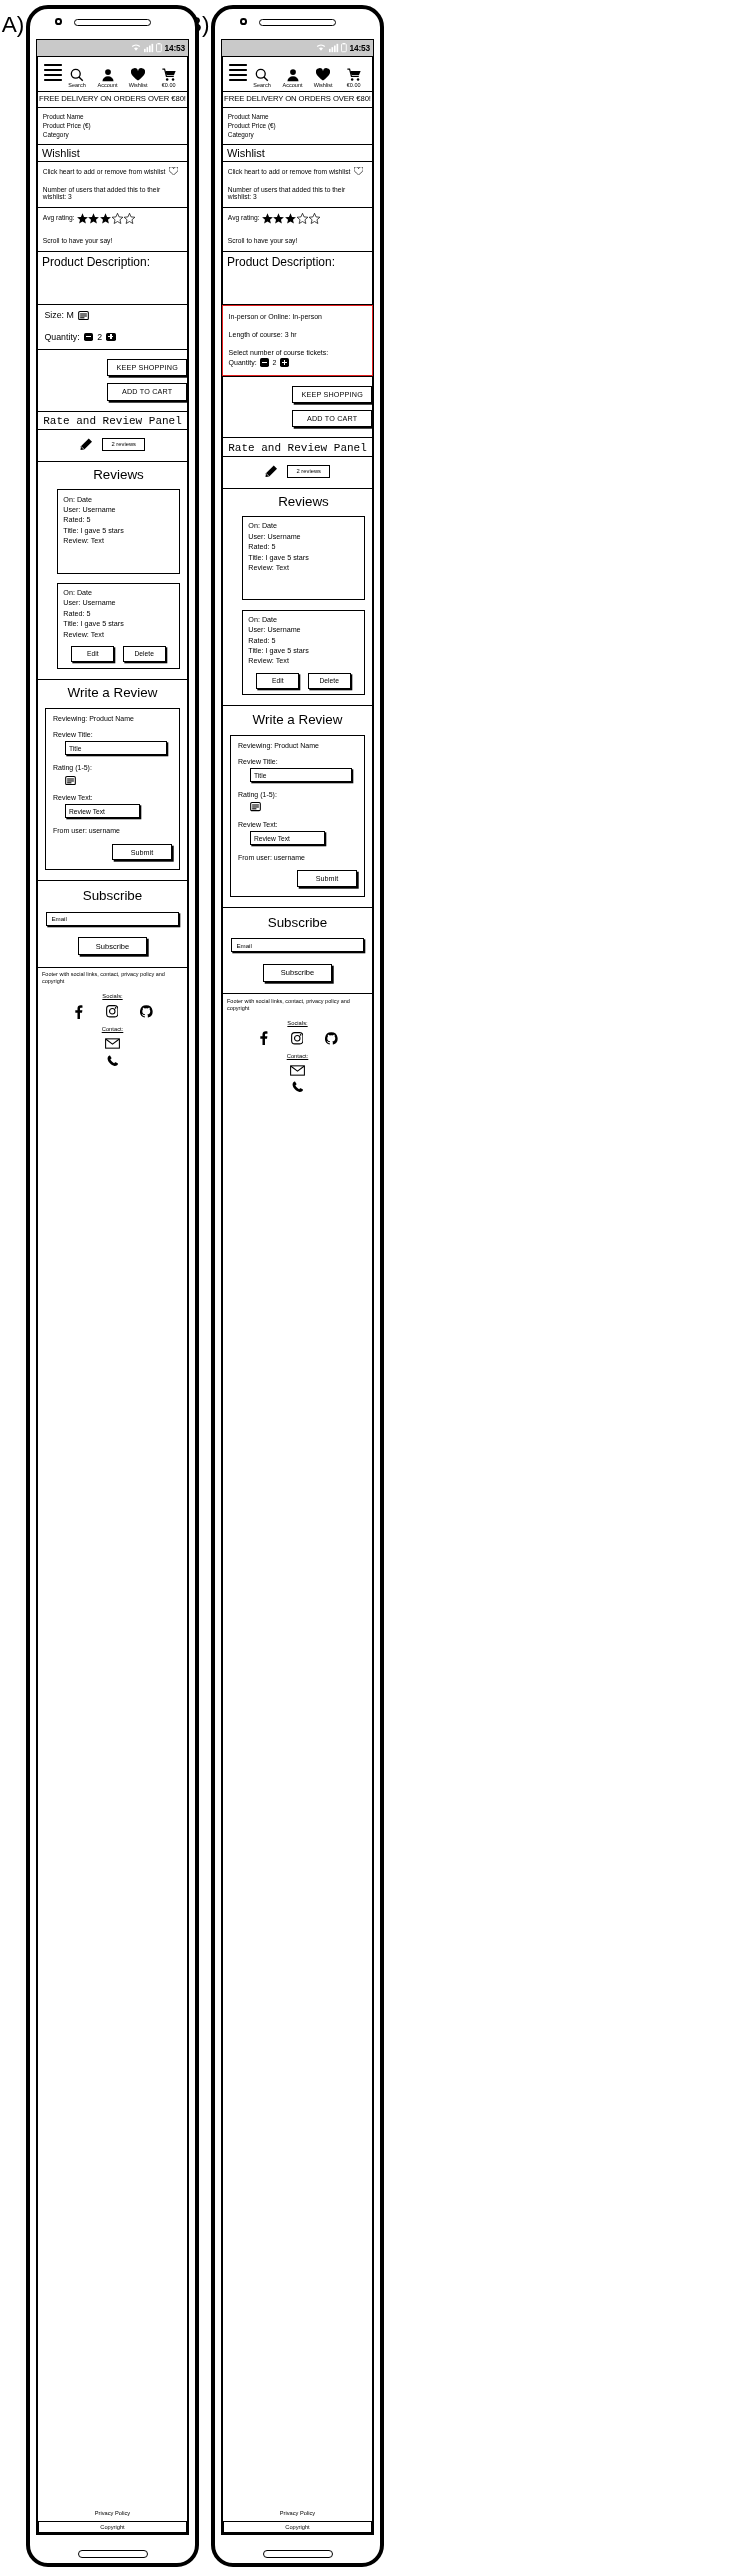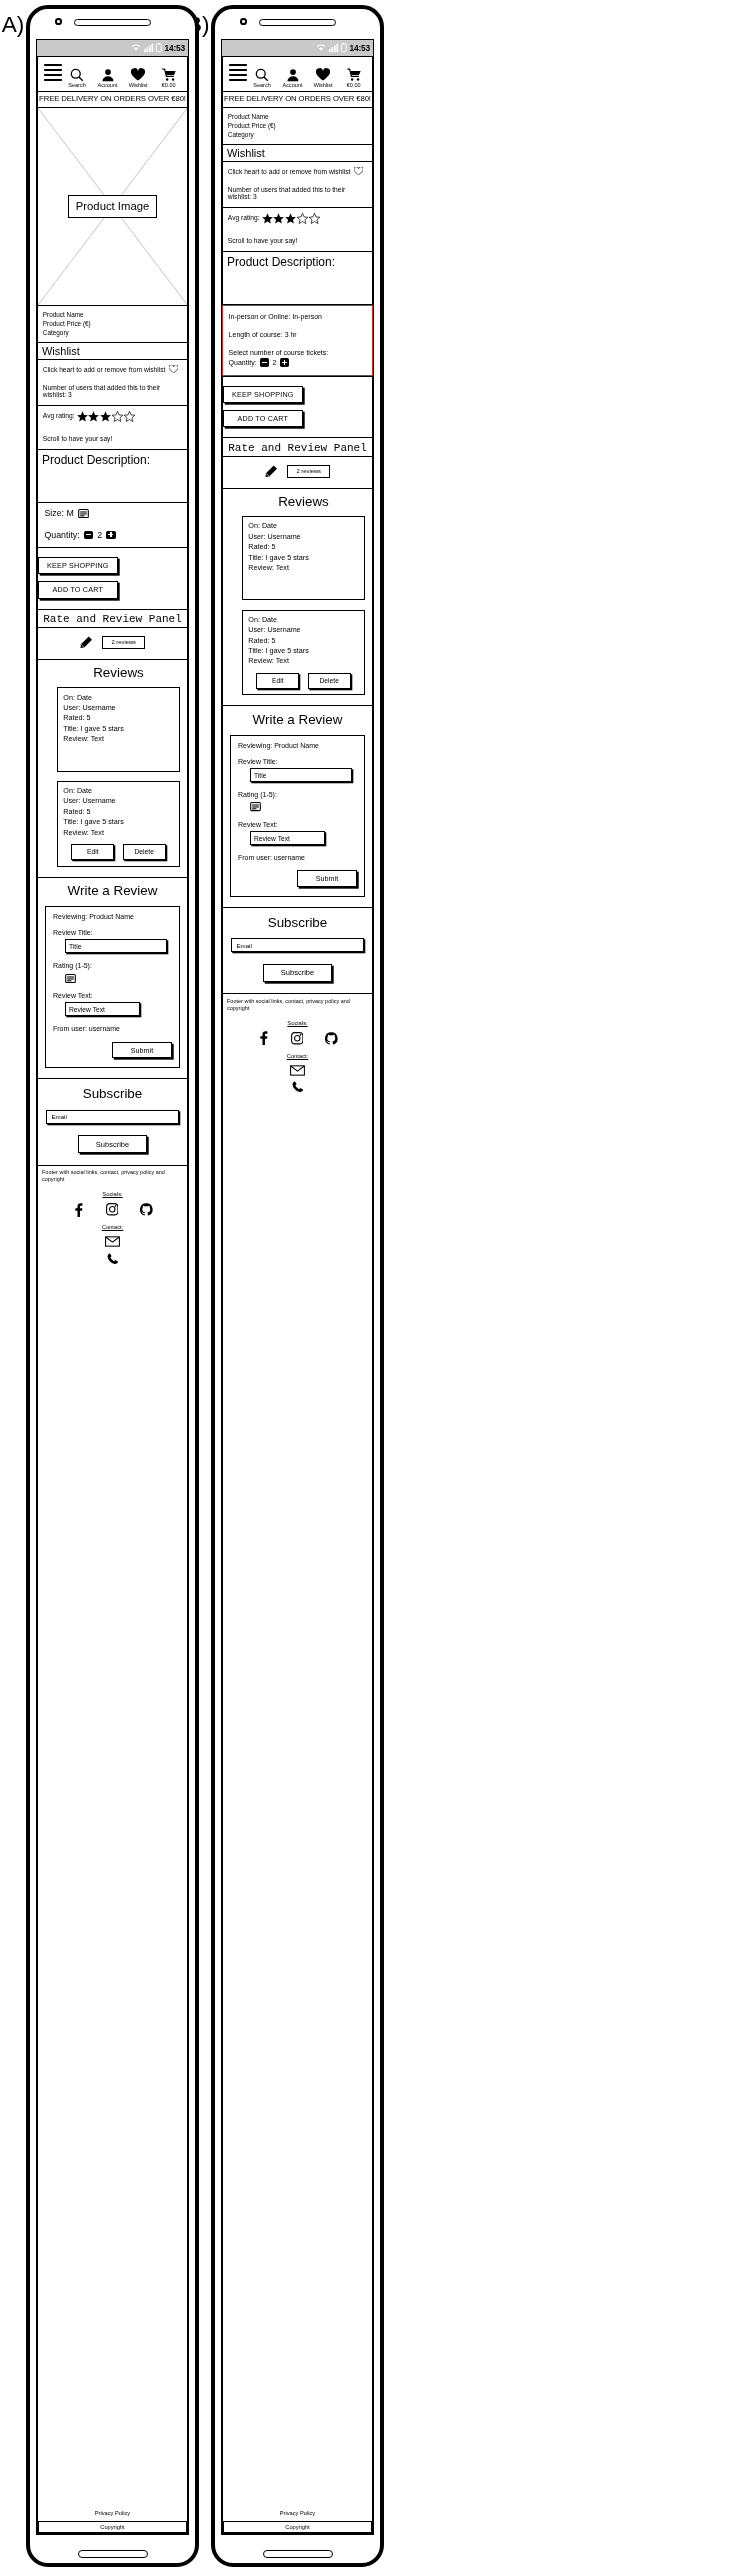--- a/index.html
+++ b/index.html
@@ -207,21 +207,21 @@
     padding: 6.7px 5.8px 8.4px 5.8px;
     font-size: 7px; color: #000;
     flex: 0 0 auto;
   }
   .coursebox .crow + .crow { margin-top: 11px; }
   .qtyline { display: flex; align-items: center; gap: 3.3px; margin-top: 2.5px; font-size: 7px; }
 
   .btnzone {
     border: 1.3px solid #000; border-top: none;
     padding: 8.4px 0 10px 0;
-    display: flex; flex-direction: column; align-items: flex-start; gap: 6.7px;
+    display: flex; flex-direction: column; align-items: flex-end; gap: 6.7px;
     flex: 0 0 auto;
   }
   .wbtn {
     border: 1.3px solid #000;
     background: #fff;
     box-shadow: 1.7px 1.7px 0 #000;
     font-size: 7.2px;
     padding: 3.3px 0;
     width: 80px;
     text-align: center;
@@ -427,27 +427,20 @@
               <path d="M4.6 3.5 H18.5 L16.2 9.5 H6.1 Z" fill="#000"></path>
               <circle cx="7" cy="15" r="1.7" fill="#000"></circle>
               <circle cx="15" cy="15" r="1.7" fill="#000"></circle>
             </svg>
           <span class="nav-label">€0.00</span>
         </div>
       </div>
 
       <div class="promo">FREE DELIVERY ON ORDERS OVER €80!</div>
 
-      <div class="imgbox">
-        <svg class="cross" viewBox="0 0 100 100" preserveAspectRatio="none">
-            <line x1="0" y1="0" x2="100" y2="100" stroke="#555" stroke-width="0.35" vector-effect="non-scaling-stroke"></line>
-            <line x1="100" y1="0" x2="0" y2="100" stroke="#555" stroke-width="0.35" vector-effect="non-scaling-stroke"></line>
-          </svg>
-        <div class="img-label">Product Image</div>
-      </div>
 
       <div class="prodinfo">
         <div>Product Name</div>
         <div>Product Price (€)</div>
         <div>Category</div>
       </div>
 
       <div class="sec-title">Wishlist</div>
 
       <div class="wishbox">

